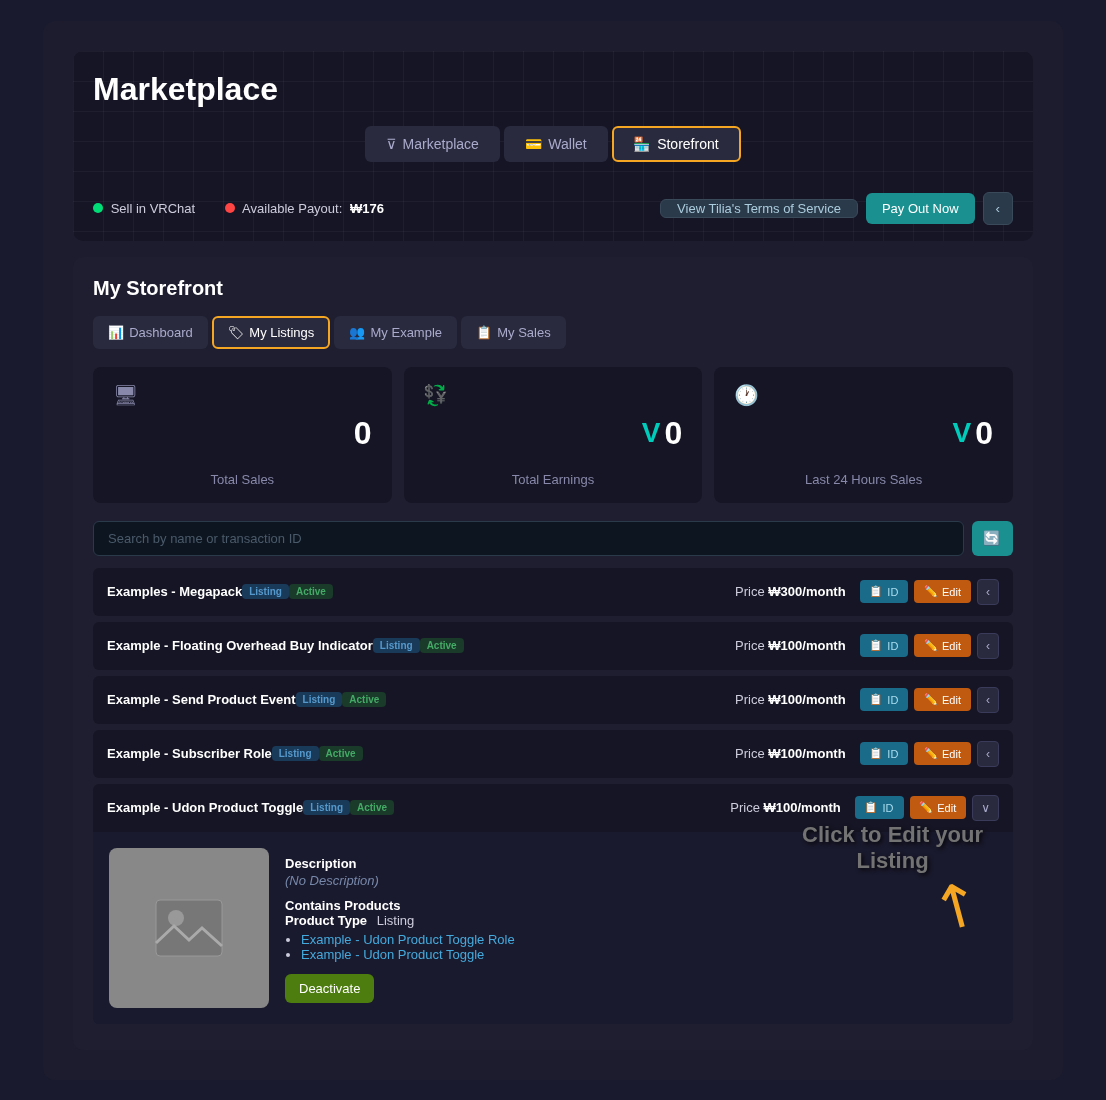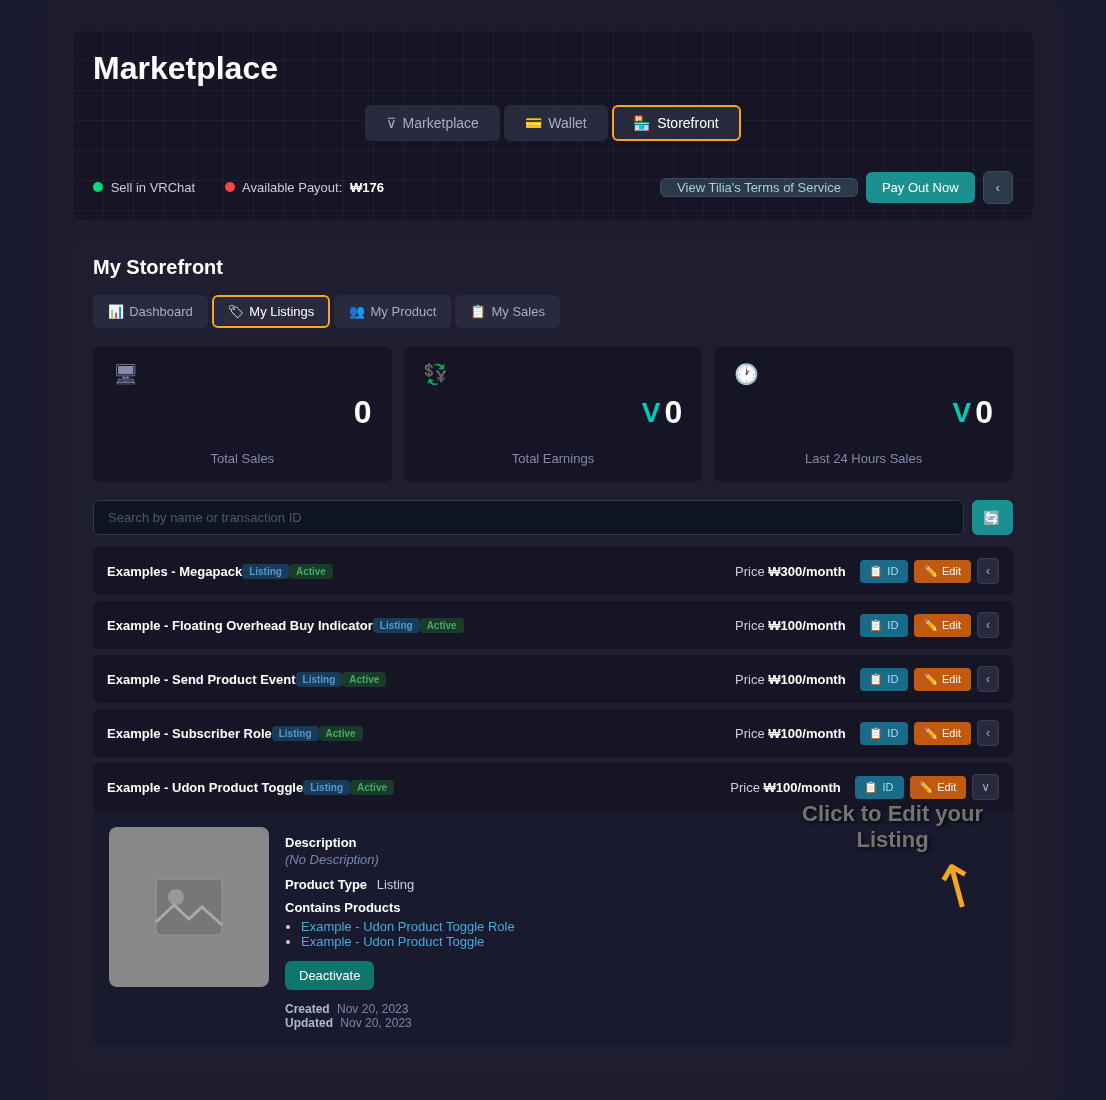--- a/index.html
+++ b/index.html
@@ -323,21 +323,21 @@
     .product-details .label {
       color: #ffffff;
       font-weight: 700;
     }
     .product-link {
       color: #44aadd;
       text-decoration: none;
     }
     .btn-deactivate {
       padding: 7px 14px;
-      background: #0f766e;
+      background: #4d7c0f;
       border: none;
       border-radius: 6px;
       color: #ffffff;
       font-size: 13px;
       cursor: pointer;
       margin-top: 12px;
       display: inline-block;
     }
     .meta-info {
       margin-top: 12px;
@@ -415,21 +415,21 @@
       <button class="sub-tab">
         <span>📊</span>
         <span>Dashboard</span>
       </button>
       <button class="sub-tab active">
         <span>🏷</span>
         <span>My Listings</span>
       </button>
       <button class="sub-tab">
         <span>👥</span>
-        <span>My Product</span>
+        <span>My Example</span>
       </button>
       <button class="sub-tab">
         <span>📋</span>
         <span>My Sales</span>
       </button>
     </div>
 
     <div class="stats-row">
       <div class="stat-card">
         <div class="stat-icon">🖥</div>
@@ -574,35 +574,29 @@
             <rect x="2" y="2" width="66" height="56" rx="4" fill="#777" stroke="#999" stroke-width="1"></rect>
             <circle cx="22" cy="20" r="8" fill="#999"></circle>
             <path d="M2 45 L20 28 L35 42 L48 30 L68 48" stroke="#aaa" stroke-width="3" fill="none"></path>
           </svg>
         </div>
       </div>
 
       <div class="product-details">
         <h4>Description</h4>
         <p class="italic">(No Description)</p>
+        <p style="margin-top:8px;">
+          <span class="label">Contains Products</span>
+        </p>
         <p>
           <span class="label">Product Type</span>
           <span style="margin-left:6px;">Listing</span>
-        </p>
-        <p style="margin-top:8px;">
-          <span class="label">Contains Products</span>
         </p>
         <ul style="margin-left:16px;margin-top:4px;">
           <li><a class="product-link">Example - Udon Product Toggle Role</a></li>
           <li><a class="product-link">Example - Udon Product Toggle</a></li>
         </ul>
         <button class="btn-deactivate">Deactivate</button>
-        <div class="meta-info">
-          <strong>Created</strong>
-          <span style="margin-left:4px;">Nov 20, 2023</span><br>
-          <strong>Updated</strong>
-          <span style="margin-left:4px;">Nov 20, 2023</span>
-        </div>
       </div>
     </div>
 
   </div>
 </div>
 
 </body></html>

